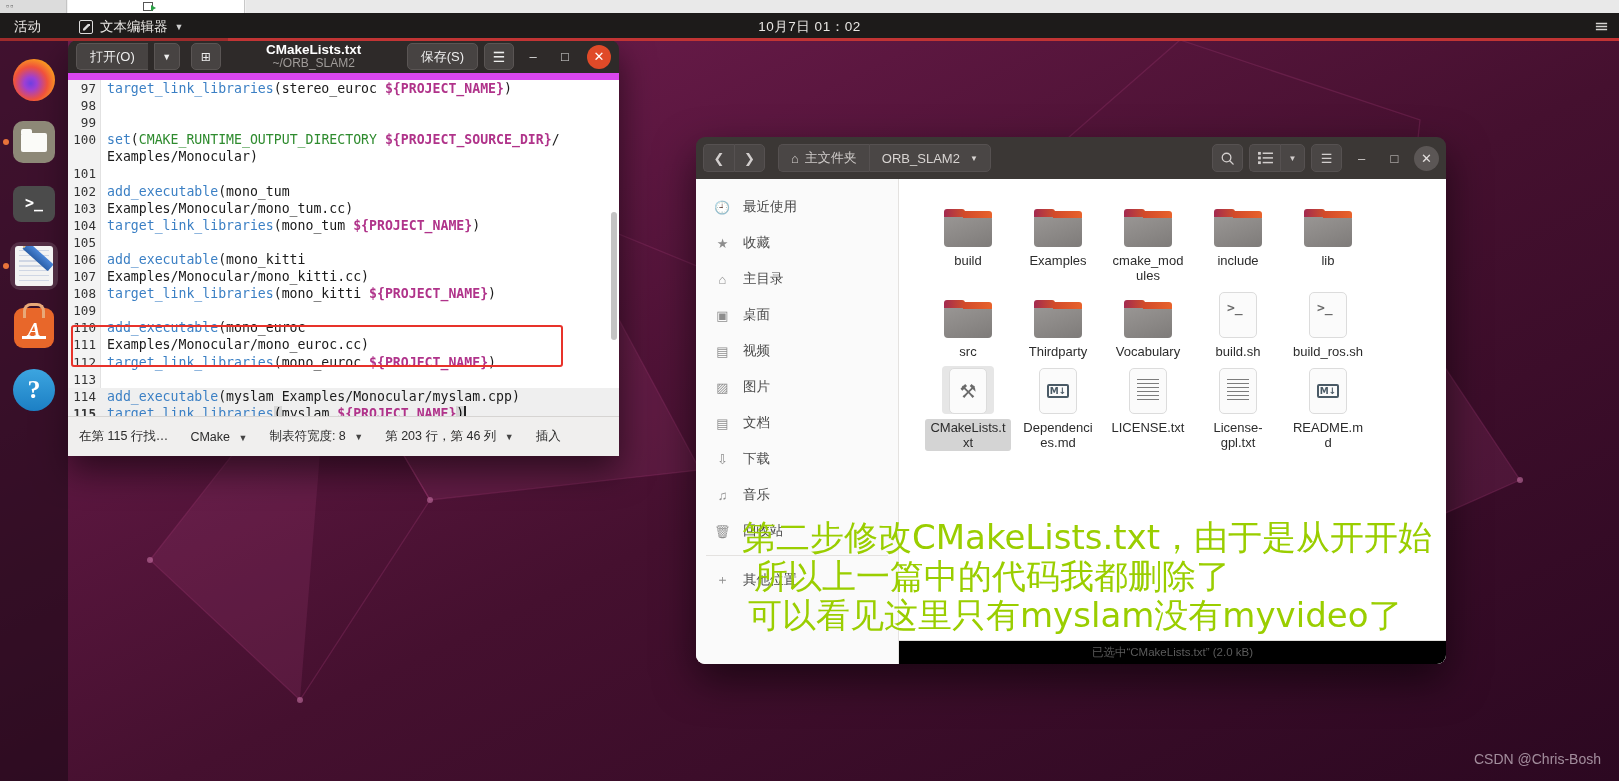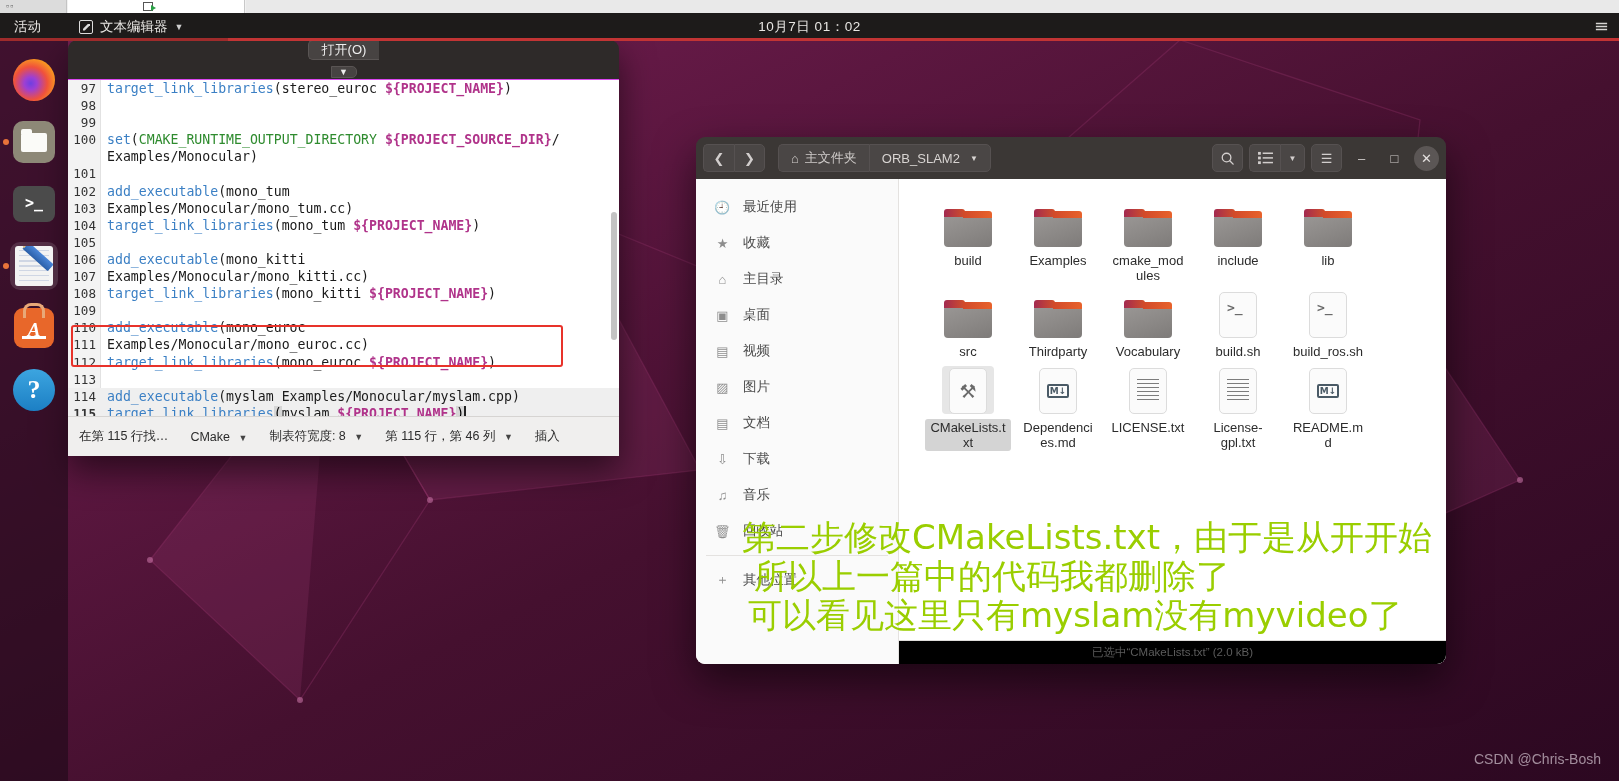--- a/index.html
+++ b/index.html
@@ -98,21 +98,21 @@
   .ic-help { width:42px; height:42px; border-radius:50%;
      background: linear-gradient(#3ca5e0,#1c7fc4); color:#fff;
      display:flex; align-items:center; justify-content:center;
      font-size:26px; font-weight:bold; font-family:"Liberation Serif", serif;}
 
   
   .gedit { position:absolute; left:68px; top:40px; width:551px; height:416px; z-index:20;
      box-shadow:0 14px 34px rgba(0,0,0,.55); border-radius:9px 9px 0 0; }
   .gedit-hdr { height:40px; background:#2e2a29;
      border-radius:9px 9px 0 0; display:flex; align-items:center; padding:0 8px; gap:6px;
-     border-bottom:1px solid #d946ef;flex-direction:column;}
+     border-bottom:7px solid #d946ef;}
   .gbtn { background:#474342; color:#eee; border:1px solid #5a5554; border-radius:5px;
      height:27px; display:flex; align-items:center; justify-content:center; font-size:13px; }
   .gbtn.open { padding:0 13px; border-radius:5px 0 0 5px; border-right:none;}
   .gbtn.opendd { width:26px; border-radius:0 5px 5px 0; font-size:9px;}
   .gbtn.newtab { width:30px; margin-left:5px; font-size:12px;}
   .gedit-title { flex:1; text-align:center; line-height:1.05; padding:0 4px;}
   .gedit-title .t1 { color:#fff; font-size:13.5px; font-weight:bold; }
   .gedit-title .t2 { color:#a09c9a; font-size:12px; }
   .gbtn.save { padding:0 13px; }
   .gbtn.burger { width:30px; font-size:14px; }
@@ -436,21 +436,21 @@
     <span class="seg">在第 115 行找…</span>
     <span class="seg">
       <span>CMake</span>
       <span class="cv">▼</span>
     </span>
     <span class="seg">
       <span>制表符宽度: 8</span>
       <span class="cv">▼</span>
     </span>
     <span class="seg">
-      <span>第 115 行，第 46 列</span>
+      <span>第 203 行，第 46 列</span>
       <span class="cv">▼</span>
     </span>
     <span class="seg">插入</span>
   </div>
 </div>
 
 <div class="nautilus">
   <div class="nau-hdr">
     <div class="navgrp">
       <div class="nbtn">❮</div>

